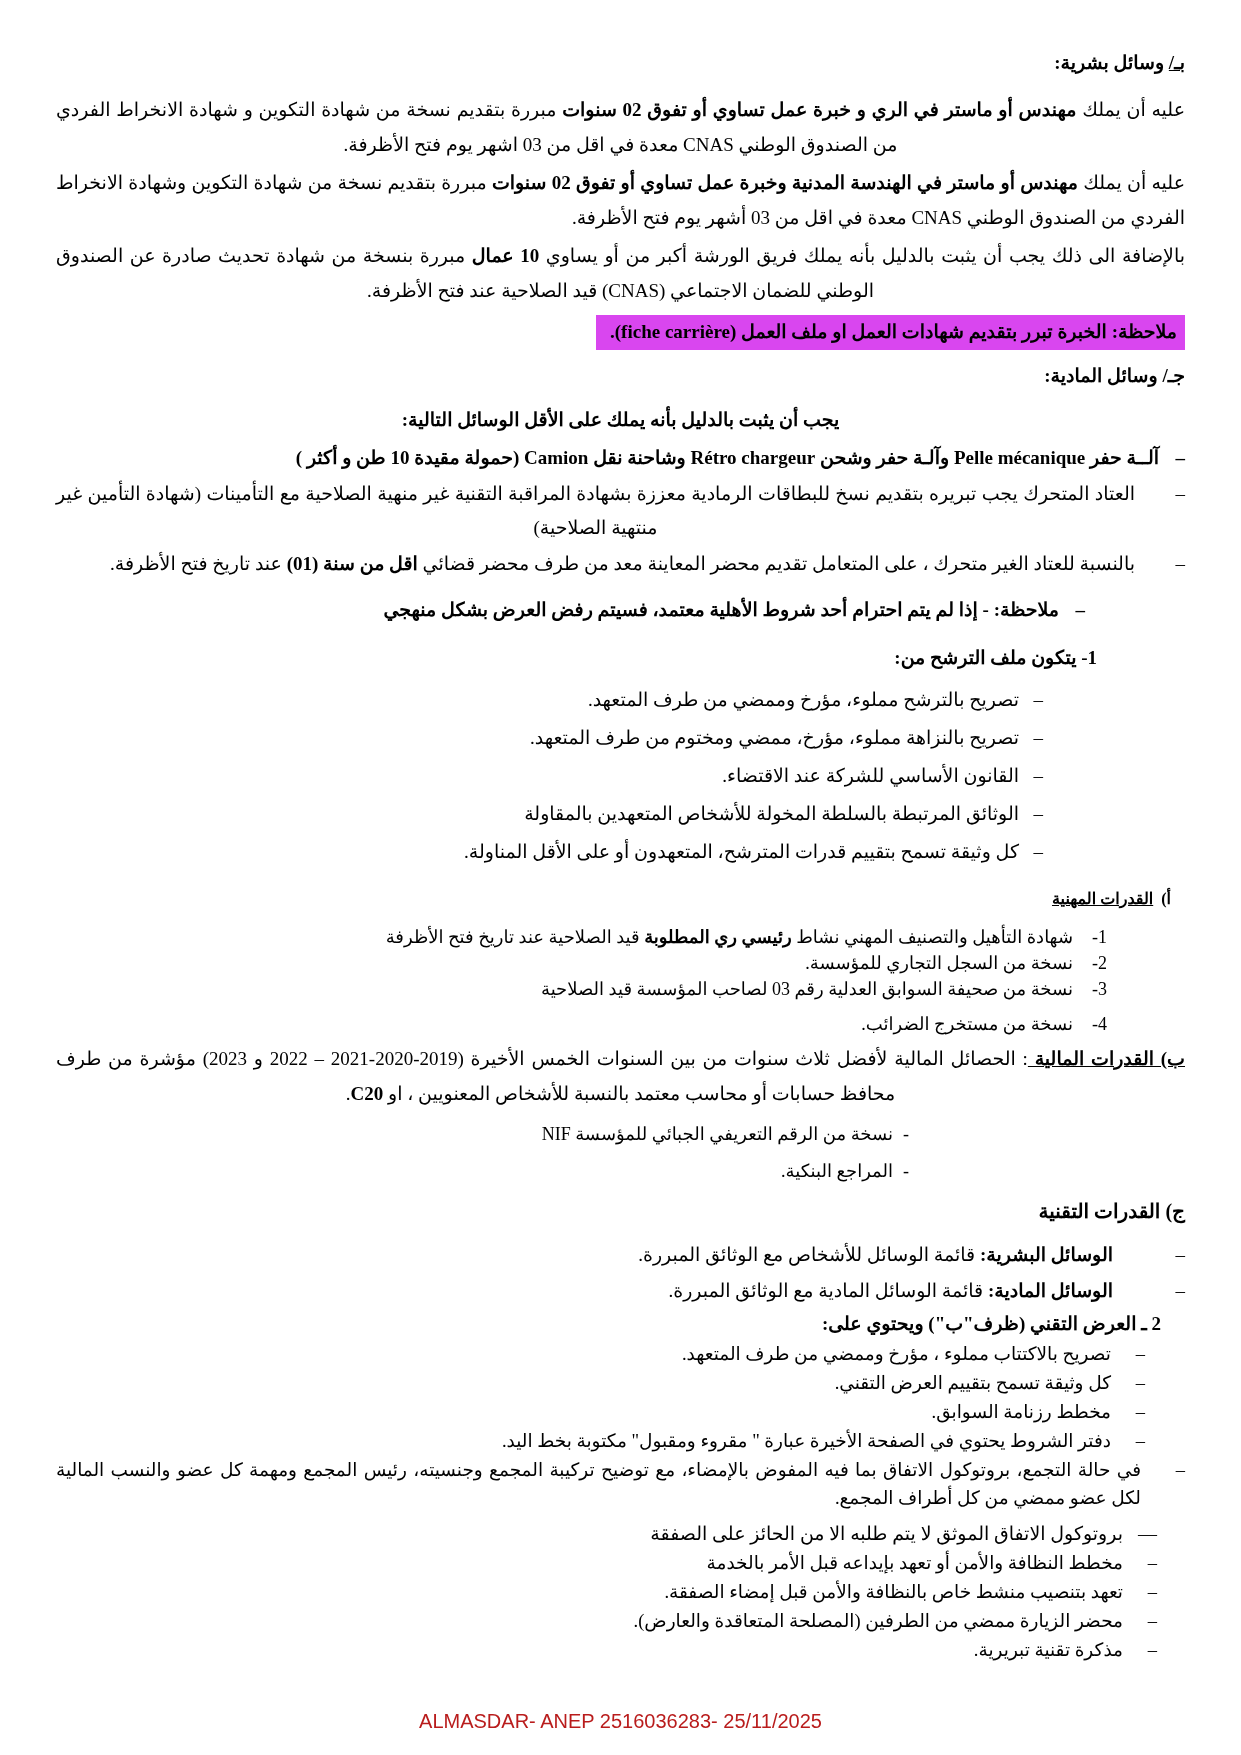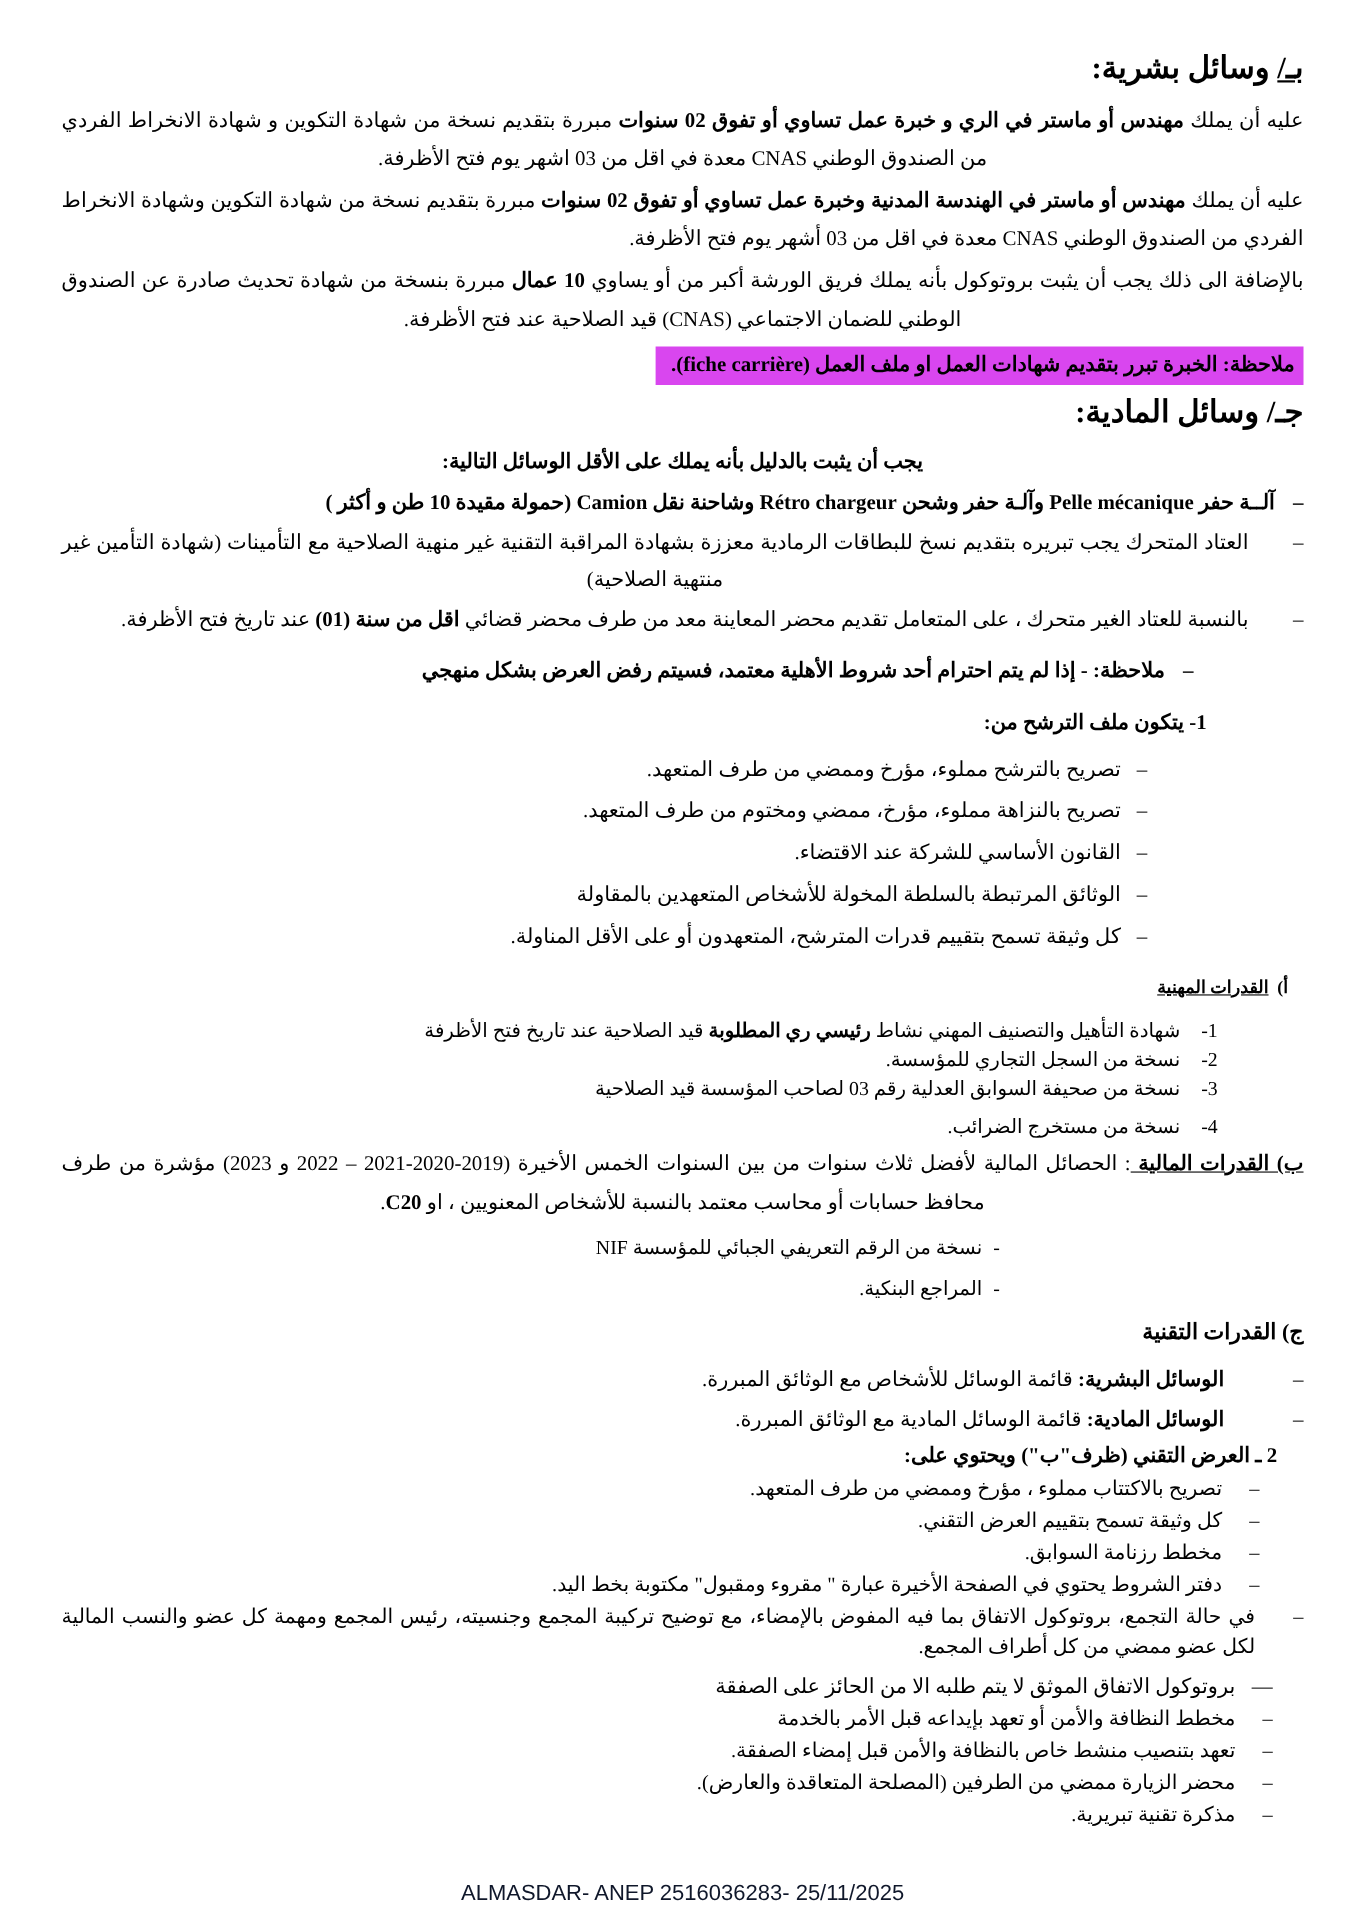--- a/index.html
+++ b/index.html
@@ -6,21 +6,21 @@
   html,body { background:#ffffff; }
   body {
     width:1241px; height:1755px; position:relative; overflow:hidden;
     color:#000;
     font-family:"Liberation Serif","DejaVu Serif",serif;
   }
   .page { direction:rtl; padding:46px 56px 0 56px; font-size:19px; }
   .b { font-weight:bold; }
   .u { text-decoration:underline; }
 
-  .h-main { font-size:28px; font-weight:bold; line-height:34px; margin-bottom:12px; }
+  .h-main { font-size:19px; font-weight:bold; line-height:34px; margin-bottom:12px; }
   .para { text-align:justify; line-height:35px; margin-bottom:3px; }
   .tal-c { text-align-last:center; }
   .note-wrap { margin:7px 0 9px 0; }
   .note-highlight {
     display:inline-block; background:#d946ef; font-weight:bold;
     font-size:19px; line-height:27px; padding:3px 8px 5px 14px;
   }
   .intro { font-weight:bold; line-height:30px; margin-bottom:6px;text-align:center; }
 
   .li { display:flex; align-items:flex-start; line-height:34px; }
@@ -57,33 +57,33 @@
   .li-toff .mk { width:34px; }
   .li-group { margin-right:0; }
   .li-group .mk { width:44px; }
   .li-proto { margin-right:28px; margin-top:8px; font-size:19px; }
   .li-tail { margin-right:28px; }
 
   .footer {
     position:absolute; left:0; bottom:22px; width:100%;
     direction:ltr; text-align:center;
     font-family:"Liberation Sans","DejaVu Sans",sans-serif;
-    font-size:20px; color:#0f172a;
+    font-size:20px; color:#b91c1c;
   }
 </style>
 </head>
 <body>
 
 <div class="page">
 
   <div class="h-main"><span class="u">بـ/</span><span> وسائل بشرية:</span></div>
 
   <p class="para tal-c"><span>عليه أن يملك </span><span class="b">مهندس أو ماستر في الري و خبرة عمل تساوي أو تفوق 02 سنوات</span><span> مبررة بتقديم نسخة من شهادة التكوين و شهادة الانخراط الفردي من الصندوق الوطني CNAS معدة في اقل من 03 اشهر يوم فتح الأظرفة.</span></p>
   <p class="para"><span>عليه أن يملك </span><span class="b">مهندس أو ماستر في الهندسة المدنية وخبرة عمل تساوي أو تفوق 02 سنوات</span><span> مبررة بتقديم نسخة من شهادة التكوين وشهادة الانخراط الفردي من الصندوق الوطني CNAS معدة في اقل من 03 أشهر يوم فتح الأظرفة.</span></p>
-  <p class="para tal-c"><span>بالإضافة الى ذلك يجب أن يثبت بروتوكول بأنه يملك فريق الورشة أكبر من أو يساوي </span><span class="b">10 عمال</span><span> مبررة بنسخة من شهادة تحديث صادرة عن الصندوق الوطني للضمان الاجتماعي (CNAS) قيد الصلاحية عند فتح الأظرفة.</span></p>
+  <p class="para tal-c"><span>بالإضافة الى ذلك يجب أن يثبت بالدليل بأنه يملك فريق الورشة أكبر من أو يساوي </span><span class="b">10 عمال</span><span> مبررة بنسخة من شهادة تحديث صادرة عن الصندوق الوطني للضمان الاجتماعي (CNAS) قيد الصلاحية عند فتح الأظرفة.</span></p>
 
   <div class="note-wrap">
     <span class="note-highlight">ملاحظة: الخبرة تبرر بتقديم شهادات العمل او ملف العمل (fiche carrière).</span>
   </div>
 
   <div class="h-main">جـ/ وسائل المادية:</div>
   <div class="intro">يجب أن يثبت بالدليل بأنه يملك على الأقل الوسائل التالية:</div>
 
   <div class="li li-mach">
     <span class="mk">–</span>

